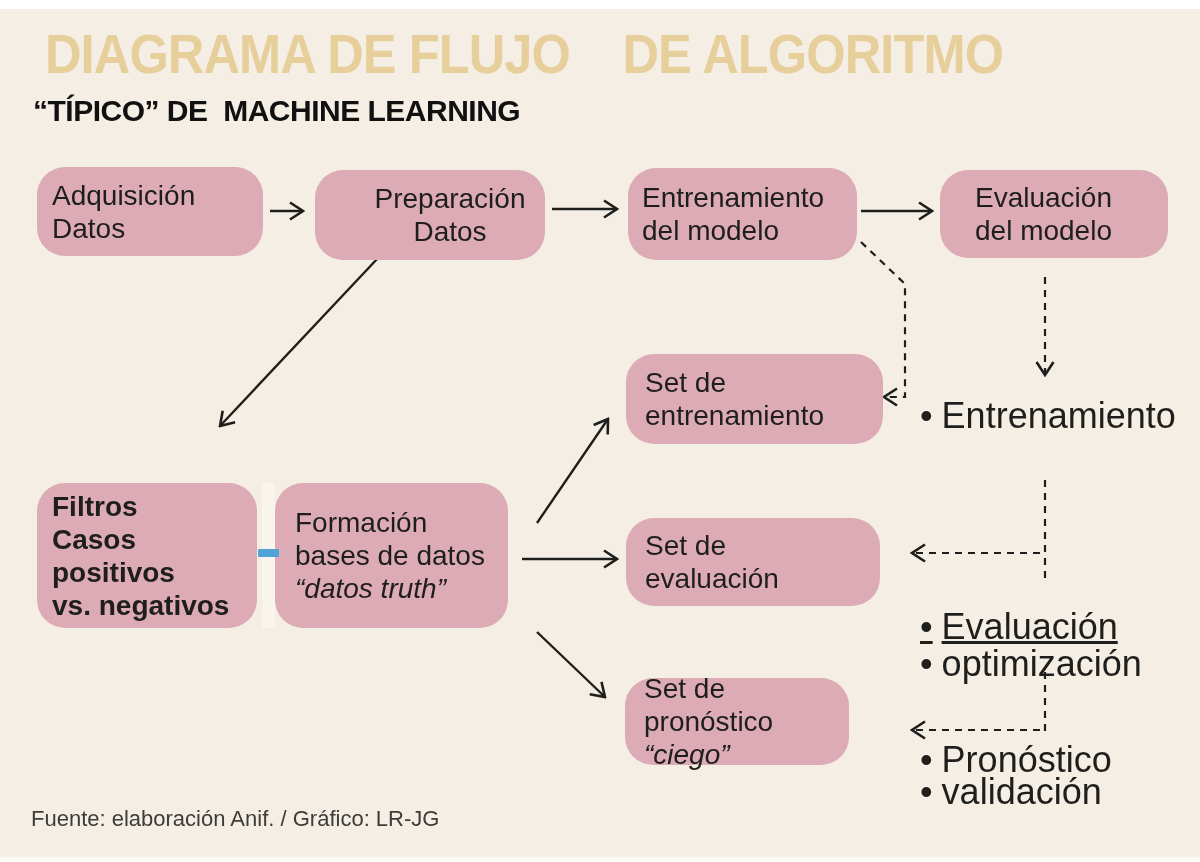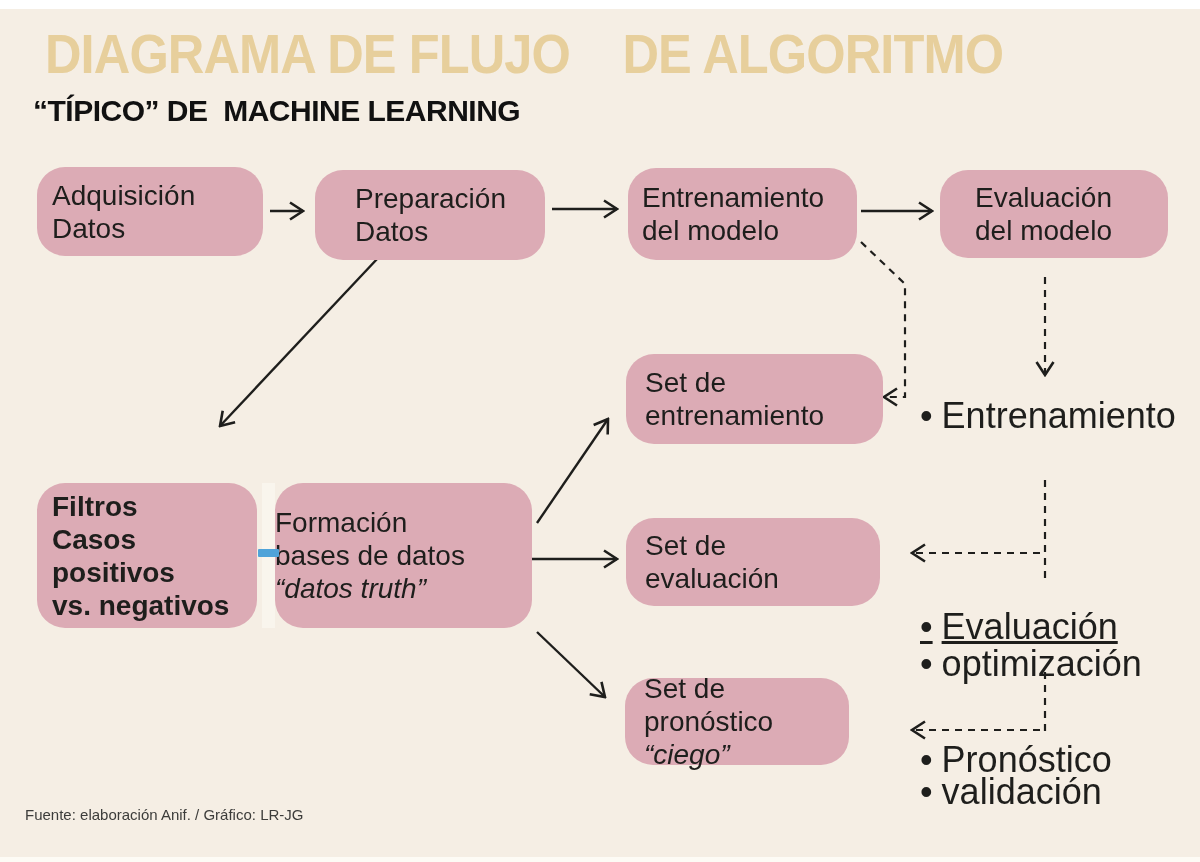--- a/index.html
+++ b/index.html
@@ -24,38 +24,38 @@
             letter-spacing:-.5px;color:#111;white-space:pre;text-align:right;}
 
   .pbox{position:absolute;background:var(--box-pink);border-radius:28px;
         display:flex;flex-direction:column;justify-content:center;
         color:var(--text);font-size:28px;line-height:33px;}
   .pbox span{display:block;}
   .pbox .inline{display:inline;}
   .it{font-style:italic;}
 
   .b-adquisicion{left:37px;top:167px;width:226px;height:89px;padding-left:15px;}
-  .b-preparacion{left:315px;top:170px;width:230px;height:90px;padding-left:40px;box-sizing:border-box;}
+  .b-preparacion{left:315px;top:170px;width:230px;height:90px;padding-left:40px;box-sizing:border-box;align-items:center;}
   .b-entrenamiento{left:628px;top:168px;width:229px;height:92px;padding-left:14px;box-sizing:border-box;}
   .b-evaluacion{left:940px;top:170px;width:228px;height:88px;padding-left:35px;box-sizing:border-box;}
   .b-set-entrenamiento{left:626px;top:354px;width:257px;height:90px;padding-left:19px;box-sizing:border-box;}
   .b-set-evaluacion{left:626px;top:518px;width:254px;height:88px;padding-left:19px;box-sizing:border-box;}
   .b-set-pronostico{left:625px;top:678px;width:224px;height:87px;padding-left:19px;box-sizing:border-box;}
   .b-filtros{left:37px;top:483px;width:220px;height:145px;padding-left:15px;box-sizing:border-box;font-weight:bold;}
-  .b-formacion{left:275px;top:483px;width:257px;height:145px;box-sizing:border-box;}
+  .b-formacion{left:275px;top:483px;width:233px;height:145px;padding-left:20px;box-sizing:border-box;}
   .b-adquisicion{box-sizing:border-box;}
 
   .gap-strip{position:absolute;left:262px;top:483px;width:13px;height:145px;background:#f9f5ed;}
   .blue-dash{position:absolute;left:258px;top:549px;width:21px;height:8px;background:var(--connector-blue);border-radius:1px;}
 
   .bullet-item{position:absolute;left:920px;font-size:36px;line-height:32px;color:var(--text);white-space:nowrap;}
   .bullet-item .dot{margin-right:9px;}
   .bi-1{top:400px;} .bi-2{top:611px;text-decoration:underline;} .bi-3{top:628px;margin-top:20px;} .bi-4{top:744px;} .bi-5{top:776px;}
 
-  .footer{position:absolute;left:25px;top:806px;font-size:15px;color:#3c3c3a;}
+  .footer{position:absolute;left:31px;top:806px;font-size:22px;color:#3c3c3a;}
 
   svg.overlay{position:absolute;left:0;top:0;width:1200px;height:862px;pointer-events:none;}
   .sl{fill:none;stroke:#1e1e1c;stroke-width:2.4;}
   .dl{fill:none;stroke:#1e1e1c;stroke-width:2.2;stroke-dasharray:7 6;}
 </style>
 </head>
 <body>
 
 <div class="stage">
 

